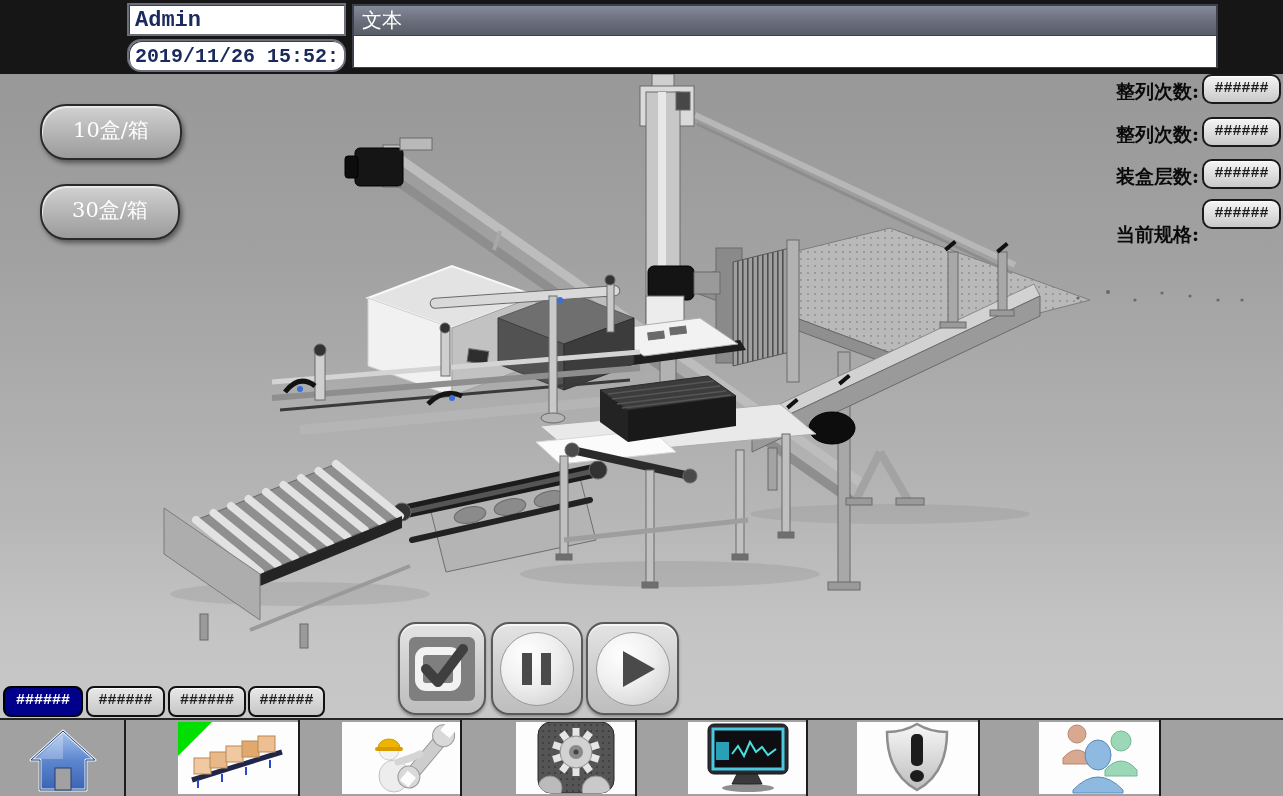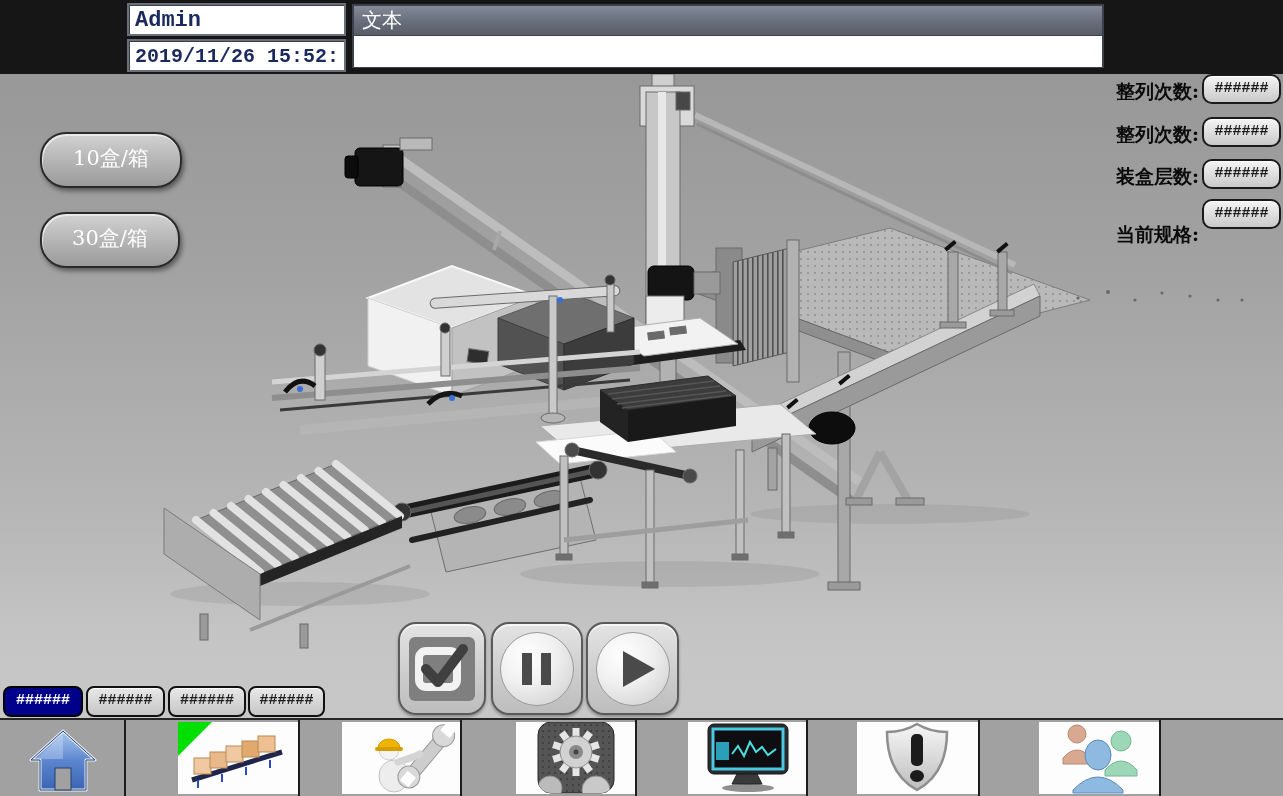--- a/index.html
+++ b/index.html
@@ -9,42 +9,42 @@
   .cjk{font-family:"DejaVu Serif","Liberation Serif",serif;}
 
   
   #topbar{position:absolute;left:0;top:0;width:1283px;height:74px;background:#161616;}
   #logo-box{position:absolute;left:3px;top:2px;width:118px;height:69px;background:#fff;
             border:1px solid #b5b5b5;box-shadow:inset 0 0 0 1px #e2e2e2;}
   .field{position:absolute;left:127px;width:219px;height:33px;background:#fff;
          border:2px solid #6a6f7a;box-shadow:inset 1px 1px 0 #3a3f49;
          color:#1b2a5e;font-size:22px;font-weight:bold;line-height:31px;padding-left:6px;box-sizing:border-box;}
   #user-field{top:3px;}
-  #date-field{top:39px;font-size:20px;}
-  #msg-box{position:absolute;left:352px;top:4px;width:752px;height:64px;border:2px solid #3c414c;
+  #date-field{top:39px;font-size:20px;border-radius:14px;}
+  #msg-box{position:absolute;left:352px;top:4px;width:866px;height:64px;border:2px solid #3c414c;
            background:#fff;box-sizing:border-box;}
   #msg-title{height:29px;background:linear-gradient(180deg,#848a98 0%,#676d7a 55%,#585d68 100%);
              color:#fff;font-size:20px;line-height:28px;padding-left:8px;
              border-bottom:1px solid #3c414c;}
   #msg-body{height:31px;background:#fff;font-size:18px;line-height:30px;padding-left:8px;color:#222;}
   #alarm-btn{position:absolute;left:1166px;top:3px;width:116px;height:68px;border-radius:6px;
              background:linear-gradient(180deg,#f2f2f2 0%,#cfcfcf 45%,#adadad 100%);
              border:1px solid #83878e;color:#141414;font-size:30px;text-align:center;line-height:66px;
              box-shadow:inset 0 1px 0 #fff;}
 
   
   #stage{position:absolute;left:0;top:74px;width:1283px;height:644px;
          background:linear-gradient(180deg,#989898 0%,#a2a2a2 30%,#b6b6b6 68%,#c5c5c5 88%,#c7c7c7 100%);}
   #machine-svg{position:absolute;left:0;top:0;}
 
   
   .spec-btn{position:absolute;left:40px;height:52px;border-radius:26px;
             background:linear-gradient(180deg,#d2d2d2 0%,#b3b3b3 55%,#9b9b9b 100%);
             border:2px solid #2a2a2a;color:#fff;font-size:21px;text-align:center;line-height:48px;
-            box-shadow:2px 3px 5px rgba(0,0,0,.45),inset 1px 2px 0 #e9e9e9;margin-top:28px;}
+            box-shadow:2px 3px 5px rgba(0,0,0,.45),inset 1px 2px 0 #e9e9e9;}
   #spec-btn-0{top:30px;width:138px;}
   #spec-btn-1{top:110px;width:136px;}
 
   
   .stat-label{position:absolute;right:84px;width:200px;text-align:right;color:#0a0a0a;
               font-size:19px;font-weight:bold;}
   .stat-box{position:absolute;left:1202px;width:79px;height:30px;border-radius:10px;
             border:2px solid #1a1a1a;background:linear-gradient(180deg,#f5f5f5,#c9c9c9);
             box-shadow:inset 0 1px 0 #fff;box-sizing:border-box;
             text-align:center;line-height:26px;font-size:15px;font-weight:bold;color:#1c1c1c;}

